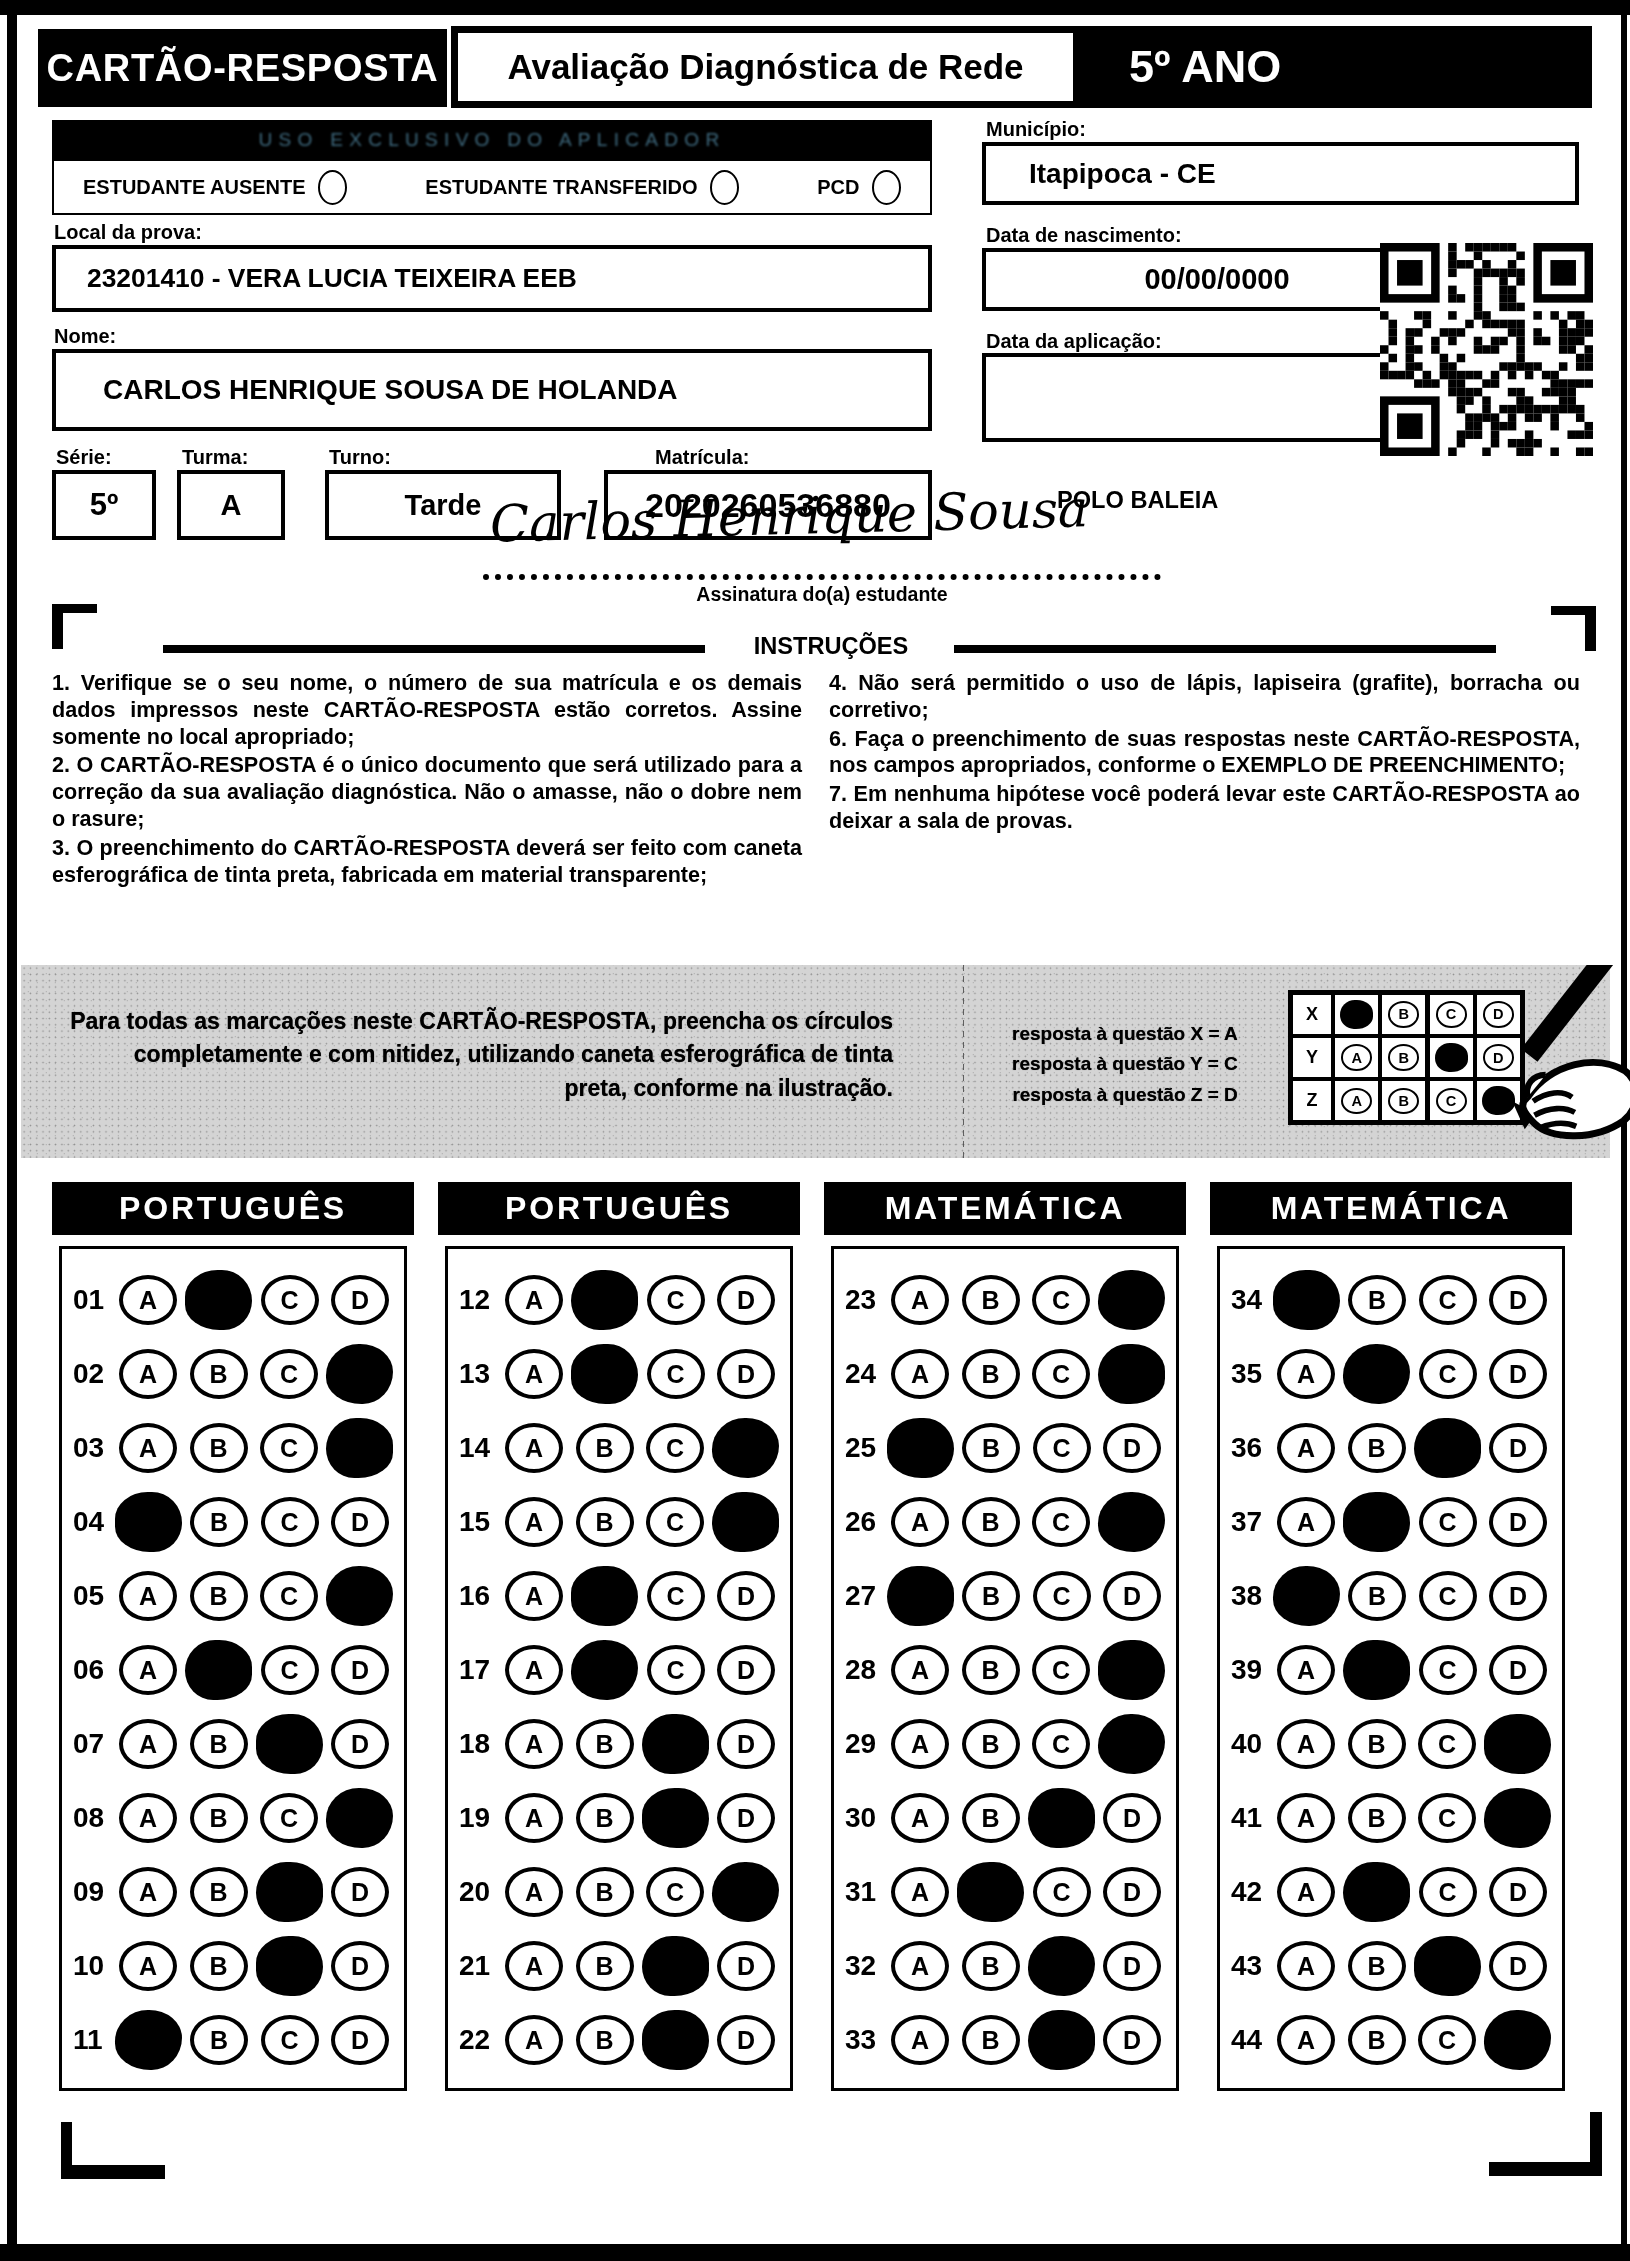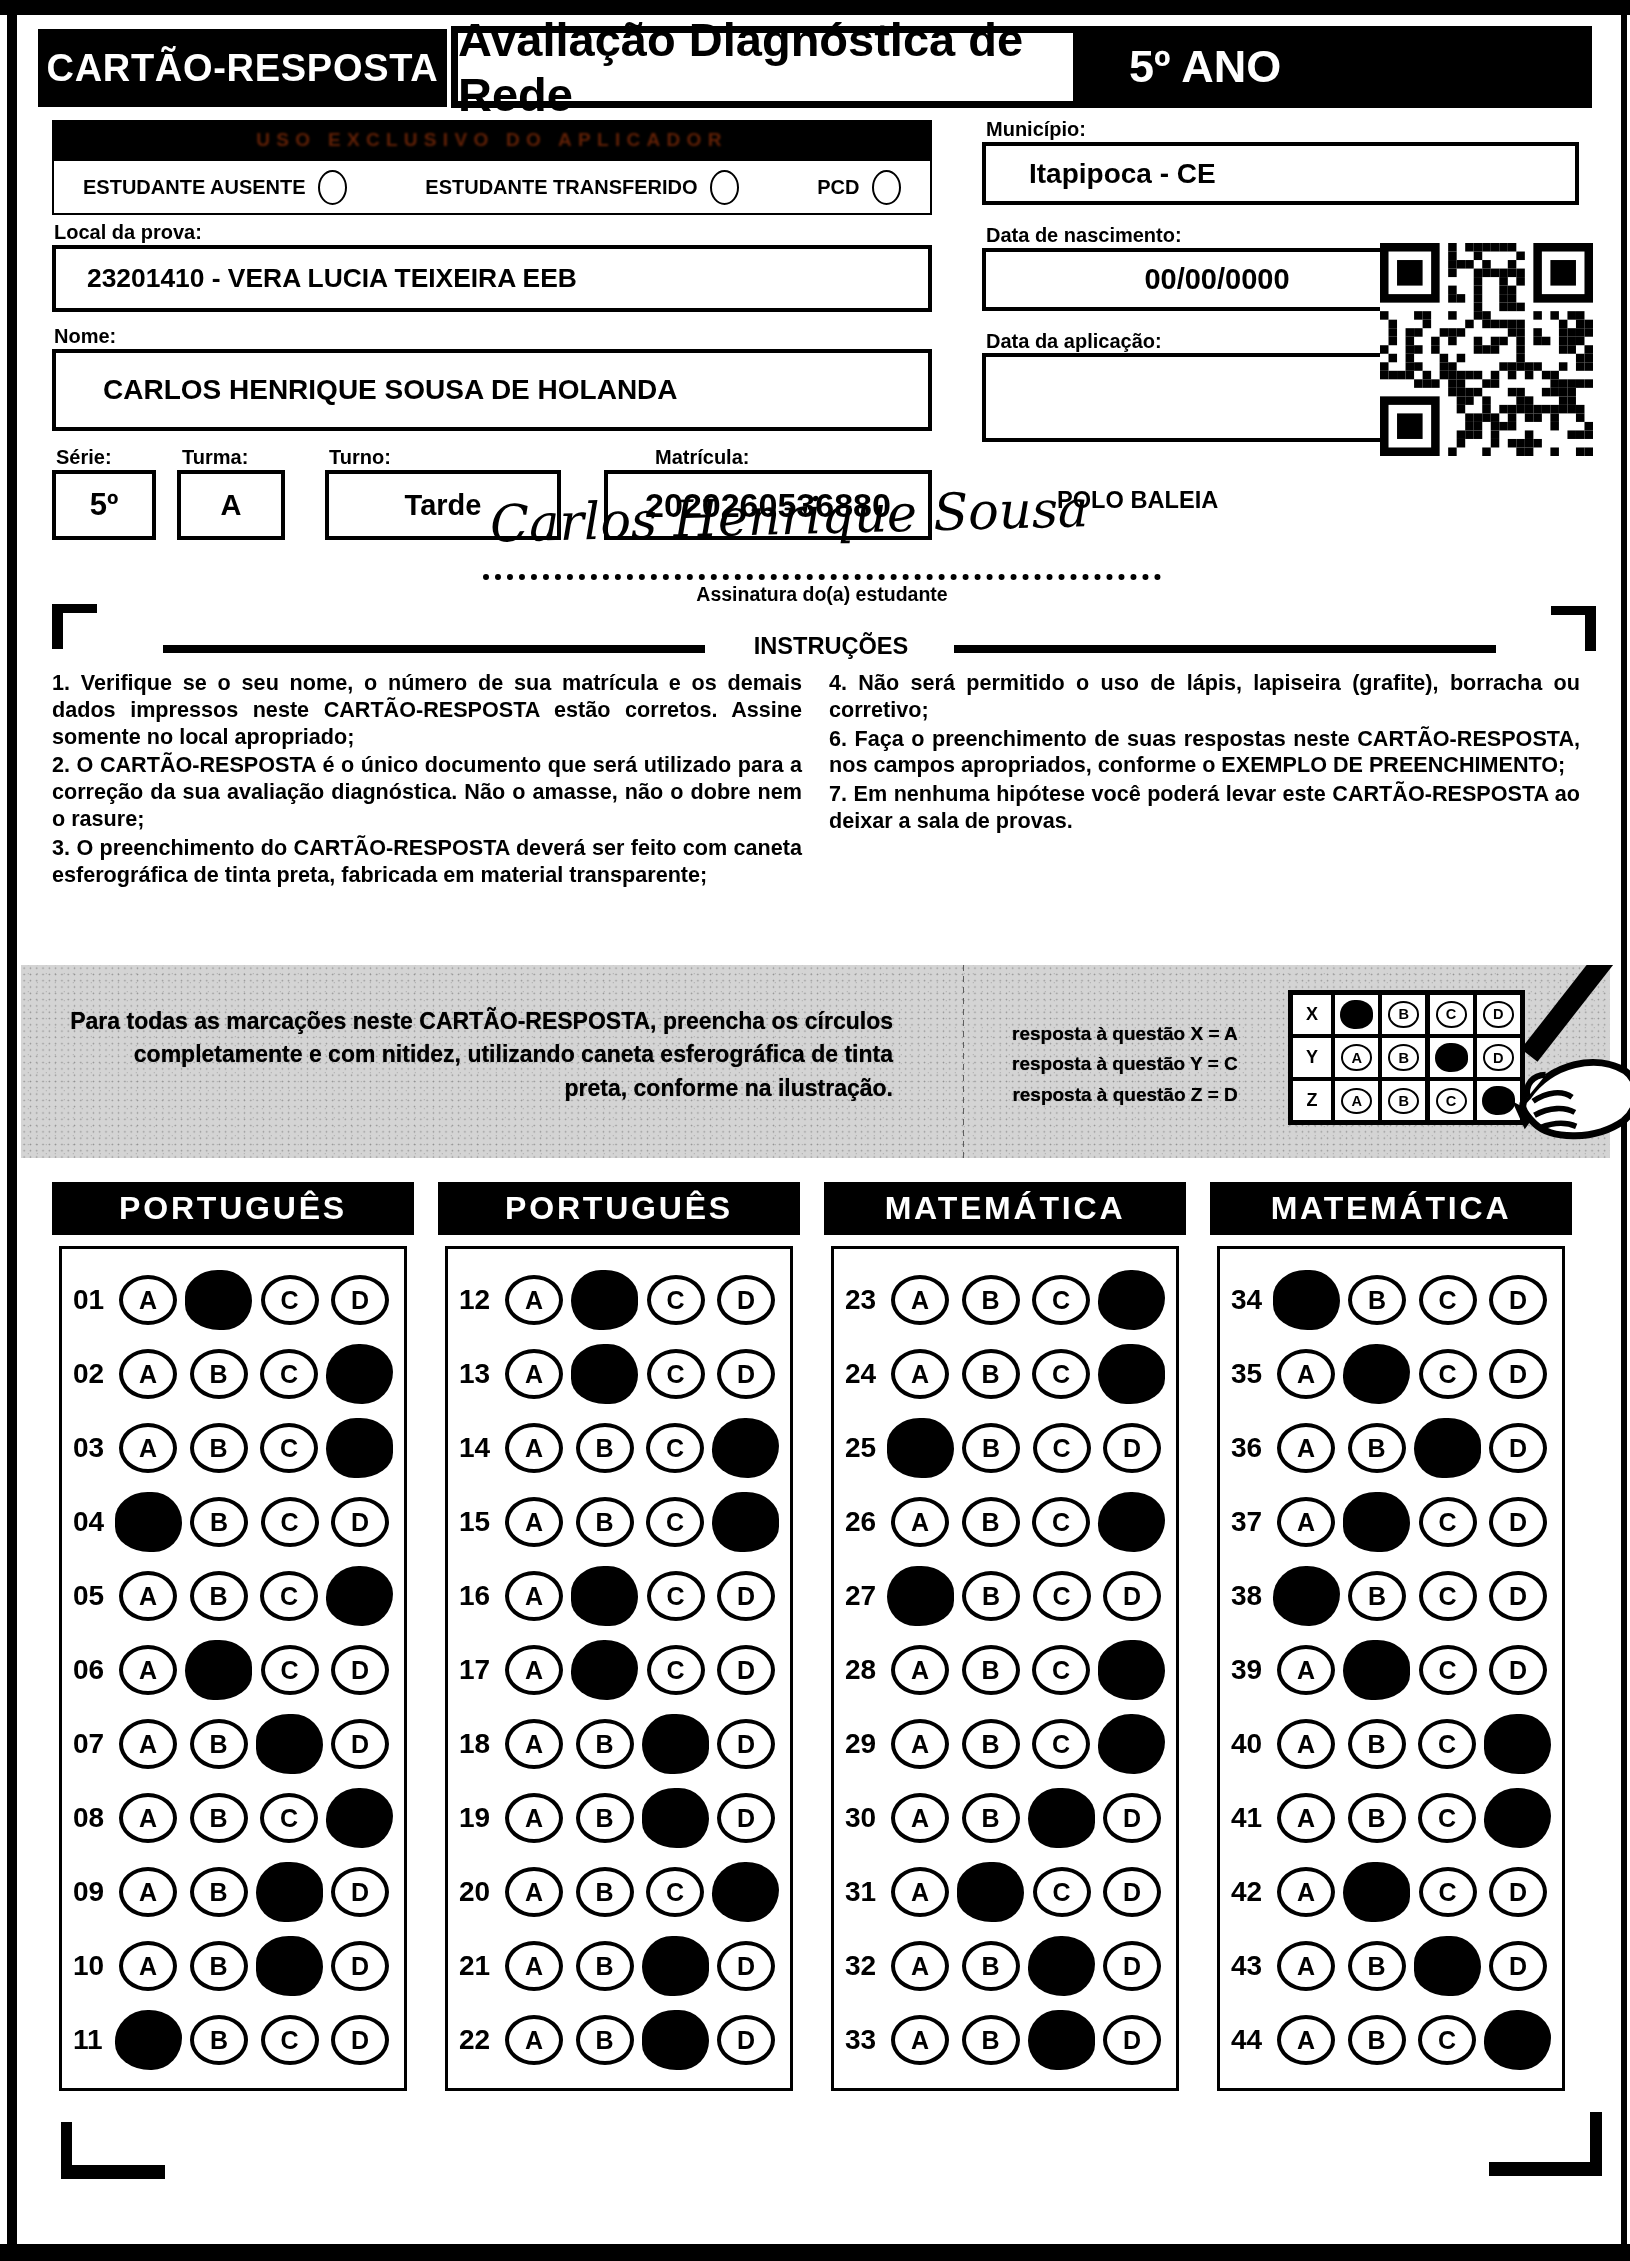--- a/index.html
+++ b/index.html
@@ -10,28 +10,28 @@
   
   .top-bar{position:absolute;left:0;top:0;width:100%;height:15.3px;background:#000;}
   .left-bar{position:absolute;left:7px;top:15.3px;width:10.4px;height:calc(100% - 32px);background:#000;}
   .right-bar{position:absolute;right:4.2px;top:15.3px;width:6.3px;height:calc(100% - 32px);background:#000;}
   .bottom-bar{position:absolute;left:0;bottom:0;width:100%;height:16.7px;background:#000;}
 
   
   .hdr-title{position:absolute;left:38px;top:29px;width:409px;height:78px;background:#000;color:#fff;
     display:flex;align-items:center;justify-content:center;font-size:38px;font-weight:bold;letter-spacing:0.7px;}
   .hdr-sub{position:absolute;left:451px;top:26.4px;width:629px;height:82px;background:#fff;border:7px solid #000;
-    box-sizing:border-box;display:flex;align-items:center;justify-content:center;font-size:47px;font-weight:bold;}
+    box-sizing:border-box;display:flex;align-items:center;justify-content:center;font-size:35px;font-weight:bold;}
   .hdr-grade{position:absolute;left:1080px;top:26.4px;width:512px;height:82px;background:#000;color:#fff;
     display:flex;align-items:center;font-size:45px;font-weight:bold;padding-left:49px;box-sizing:border-box;}
 
   
   .admin-bar{position:absolute;left:52px;top:120px;width:880px;height:39px;background:#000;
     display:flex;align-items:center;justify-content:center;}
-  .admin-bar span{color:#c2410c;opacity:.5;filter:blur(0.8px);font-size:19px;font-weight:bold;letter-spacing:6.3px;}
+  .admin-bar span{color:#7dd3fc;opacity:.5;filter:blur(0.8px);font-size:19px;font-weight:normal;letter-spacing:6.3px;}
   .cb-box{position:absolute;left:52px;top:159px;width:880px;height:56px;border:2.8px solid #000;box-sizing:border-box;
     display:flex;align-items:center;justify-content:space-between;padding:0 29px;}
   .cb-item{display:flex;align-items:center;gap:12.5px;}
   .cb-label{font-size:20px;font-weight:bold;}
   .cb-circle{width:29px;height:35px;border:2.8px solid #000;border-radius:50%;box-sizing:border-box;background:#fff;}
 
   .field-label{position:absolute;font-size:20px;font-weight:bold;}
   .field-box{position:absolute;border:4.2px solid #000;box-sizing:border-box;background:#fff;
     display:flex;align-items:center;font-size:26.4px;font-weight:bold;}
 

